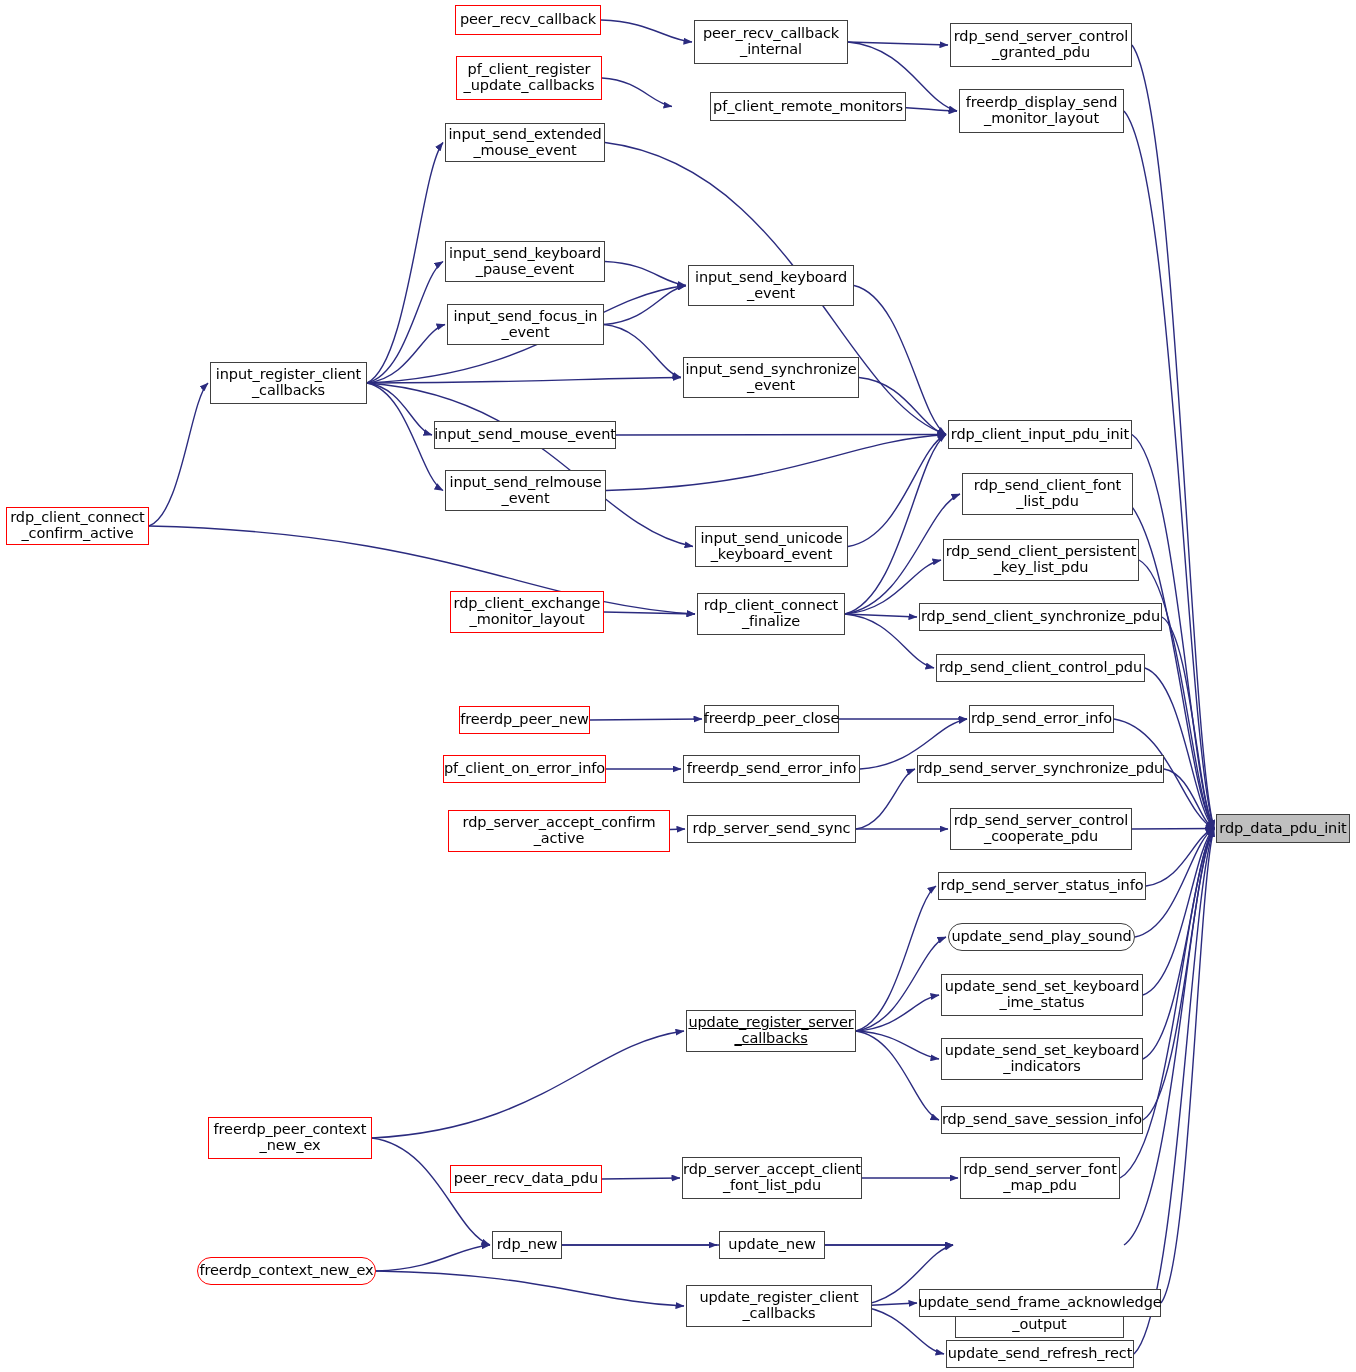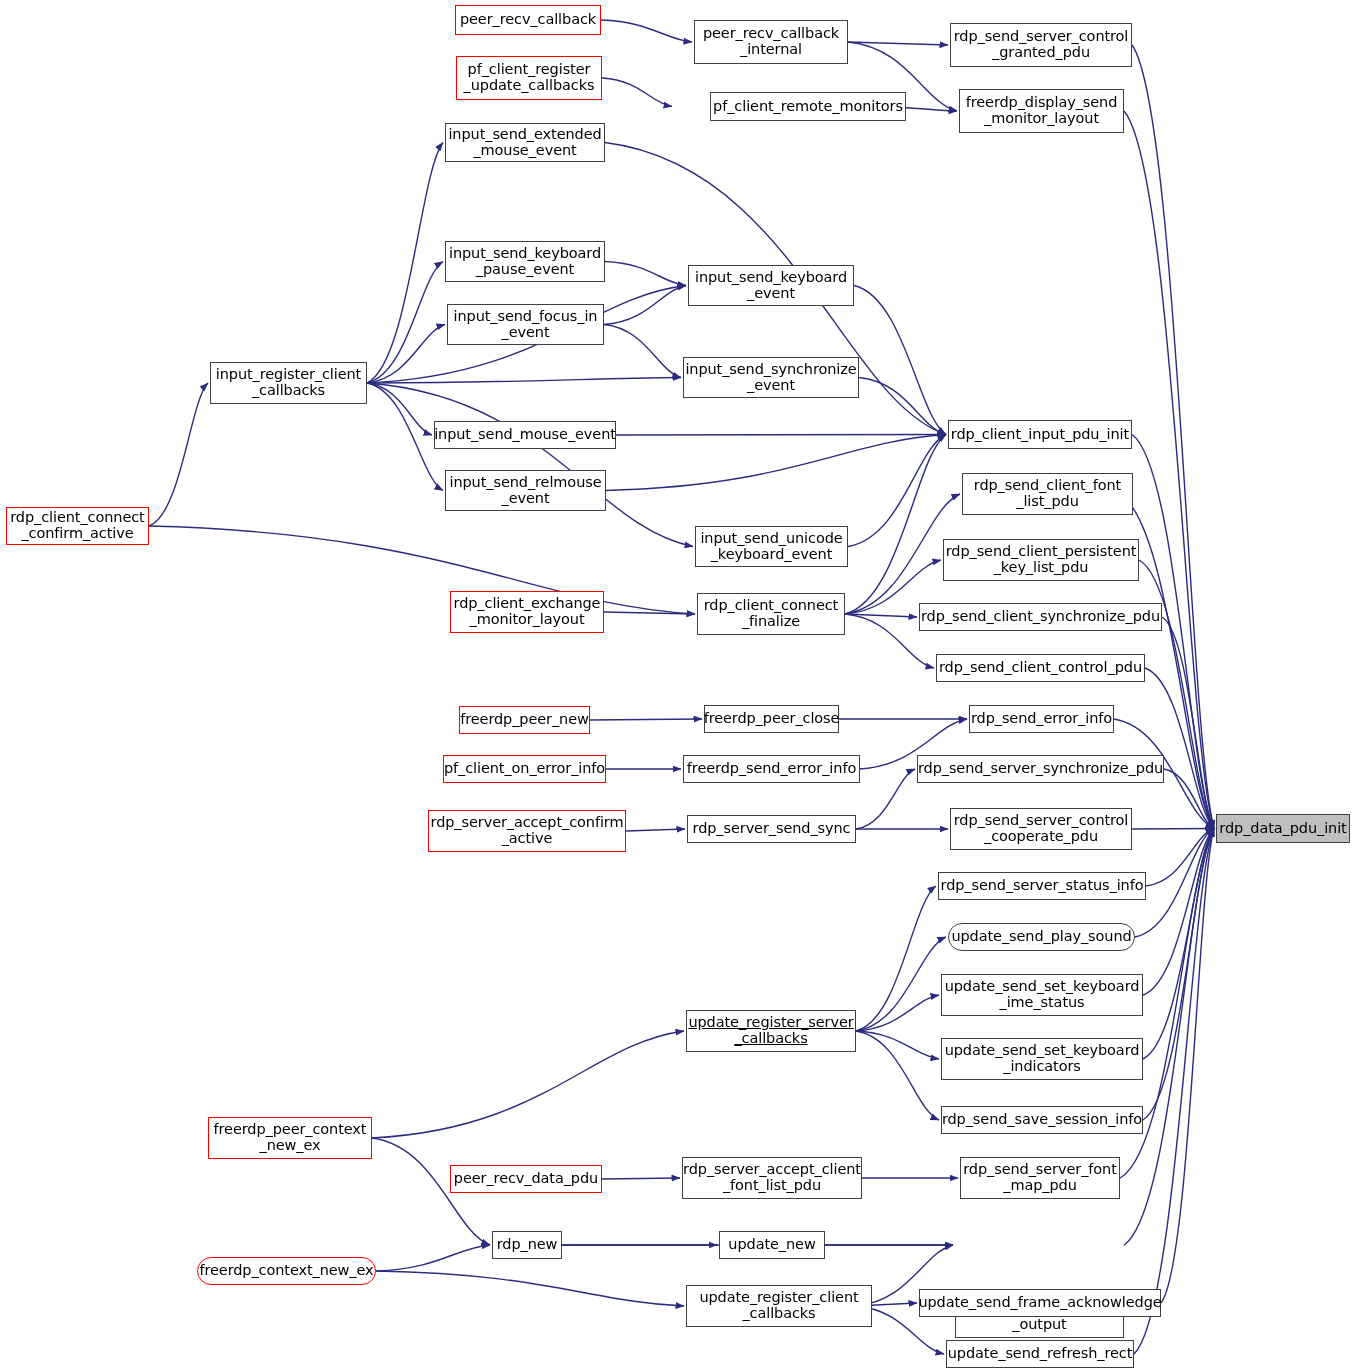--- a/index.html
+++ b/index.html
@@ -151,21 +151,21 @@
       <div class="node" style="left: 697px; top: 593px; width: 148px; height: 42px;"><span>rdp_client_connect
 _finalize</span></div>
       <div class="node" style="left: 919px; top: 603px; width: 243px; height: 28px;"><span>rdp_send_client_synchronize_pdu</span></div>
       <div class="node" style="left: 936px; top: 654px; width: 209px; height: 28px;"><span>rdp_send_client_control_pdu</span></div>
       <div class="node red" style="left: 459px; top: 706px; width: 131px; height: 28px;"><span>freerdp_peer_new</span></div>
       <div class="node" style="left: 704px; top: 705px; width: 135px; height: 28px;"><span>freerdp_peer_close</span></div>
       <div class="node" style="left: 969px; top: 705px; width: 145px; height: 28px;"><span>rdp_send_error_info</span></div>
       <div class="node red" style="left: 443px; top: 755px; width: 163px; height: 28px;"><span>pf_client_on_error_info</span></div>
       <div class="node" style="left: 683px; top: 755px; width: 177px; height: 28px;"><span>freerdp_send_error_info</span></div>
       <div class="node" style="left: 917px; top: 755px; width: 247px; height: 28px;"><span>rdp_send_server_synchronize_pdu</span></div>
-      <div class="node red" style="left: 428px; top: 810px; width: 198px; height: 42px;"><span>rdp_server_accept_confirm
+      <div class="node red" style="left: 448px; top: 810px; width: 222px; height: 42px;"><span>rdp_server_accept_confirm
 _active</span></div>
       <div class="node" style="left: 687px; top: 815px; width: 169px; height: 28px;"><span>rdp_server_send_sync</span></div>
       <div class="node" style="left: 950px; top: 808px; width: 182px; height: 42px;"><span>rdp_send_server_control
 _cooperate_pdu</span></div>
       <div class="node hl" style="left: 1216px; top: 814px; width: 134px; height: 29px;"><span>rdp_data_pdu_init</span></div>
       <div class="node" style="left: 938px; top: 872px; width: 208px; height: 28px; text-align: center;"><span>rdp_send_server_status_info</span></div>
       <div class="node" style="left: 948px; top: 923px; width: 187px; height: 28px; border-radius: 14px;"><span>update_send_play_sound</span></div>
       <div class="node" style="left: 941px; top: 974px; width: 202px; height: 42px;"><span>update_send_set_keyboard
 _ime_status</span></div>
       <div class="node" style="left: 686px; top: 1010px; width: 170px; height: 42px; text-decoration: underline;"><span>update_register_server

